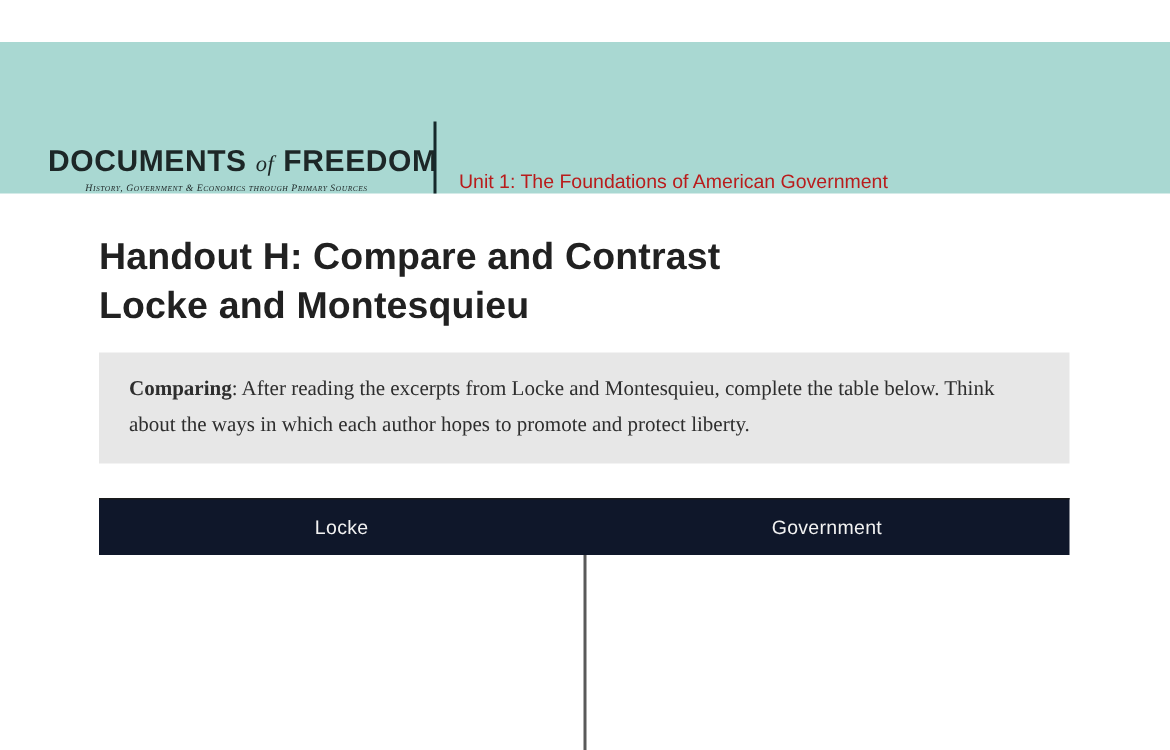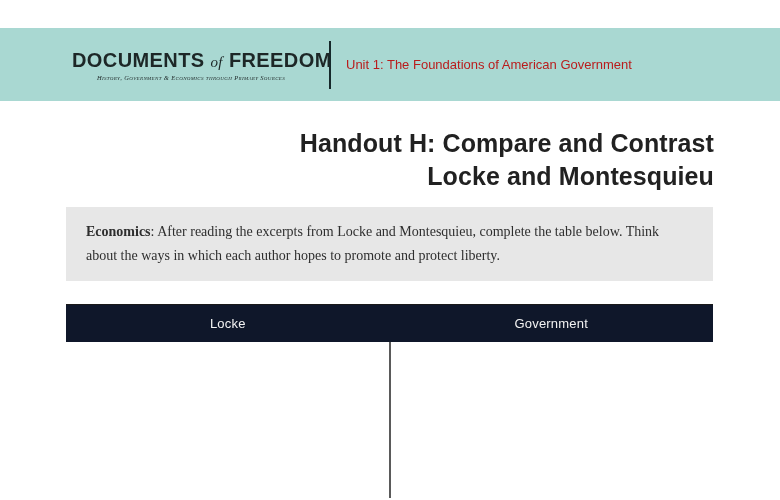--- a/index.html
+++ b/index.html
@@ -8,26 +8,26 @@
     height: 500px;
     background: #ffffff;
     font-family: "Liberation Sans", sans-serif;
     overflow: hidden;
     position: relative;
   }
 
   
   .banner {
     margin-top: 28px;
-    height: 73px;
+    height: 101px;
     background: #a9d8d2;
     display: flex;
-    align-items: center;
+    align-items: flex-end;
     box-sizing: border-box;
-    padding-left: 72px;
+    padding-left: 32px;
   }
   .logo { width: 238px; color: #1d2727; }
   .logo-main {
     font-size: 20px;
     font-weight: 800;
     letter-spacing: 0.4px;
     white-space: nowrap;
     text-align: center;
   }
   .logo-of {
@@ -62,21 +62,20 @@
   }
 
   
   .page-title {
     margin: 26px 66px 0 66px;
     font-size: 25px;
     line-height: 33px;
     font-weight: 700;
     color: #212121;
     letter-spacing: 0.1px;
-    text-align: right;
   }
 
   
   .directions-box {
     margin: 14px 67px 0 66px;
     background: #e7e7e7;
     padding: 13px 20px;
     font-family: "Liberation Serif", serif;
     font-size: 14px;
     line-height: 24px;
@@ -131,21 +130,21 @@
     <div>Unit 1: The Foundations of American Government</div>
   </div>
 </div>
 
 <div class="page-title">
   <div>Handout H: Compare and Contrast</div>
   <div>Locke and Montesquieu</div>
 </div>
 
 <div class="directions-box">
-  <span class="directions-label">Economics</span><span>: After reading the excerpts from Locke and Montesquieu, complete the table below. Think about the ways in which each author hopes to promote and protect liberty.</span>
+  <span class="directions-label">Comparing</span><span>: After reading the excerpts from Locke and Montesquieu, complete the table below. Think about the ways in which each author hopes to promote and protect liberty.</span>
 </div>
 
 <div class="compare-table">
   <div class="table-header">
     <div class="col">Locke</div>
     <div class="col">Government</div>
   </div>
   <div class="table-body">
     <div class="cell"></div>
     <div class="v-divider"></div>

